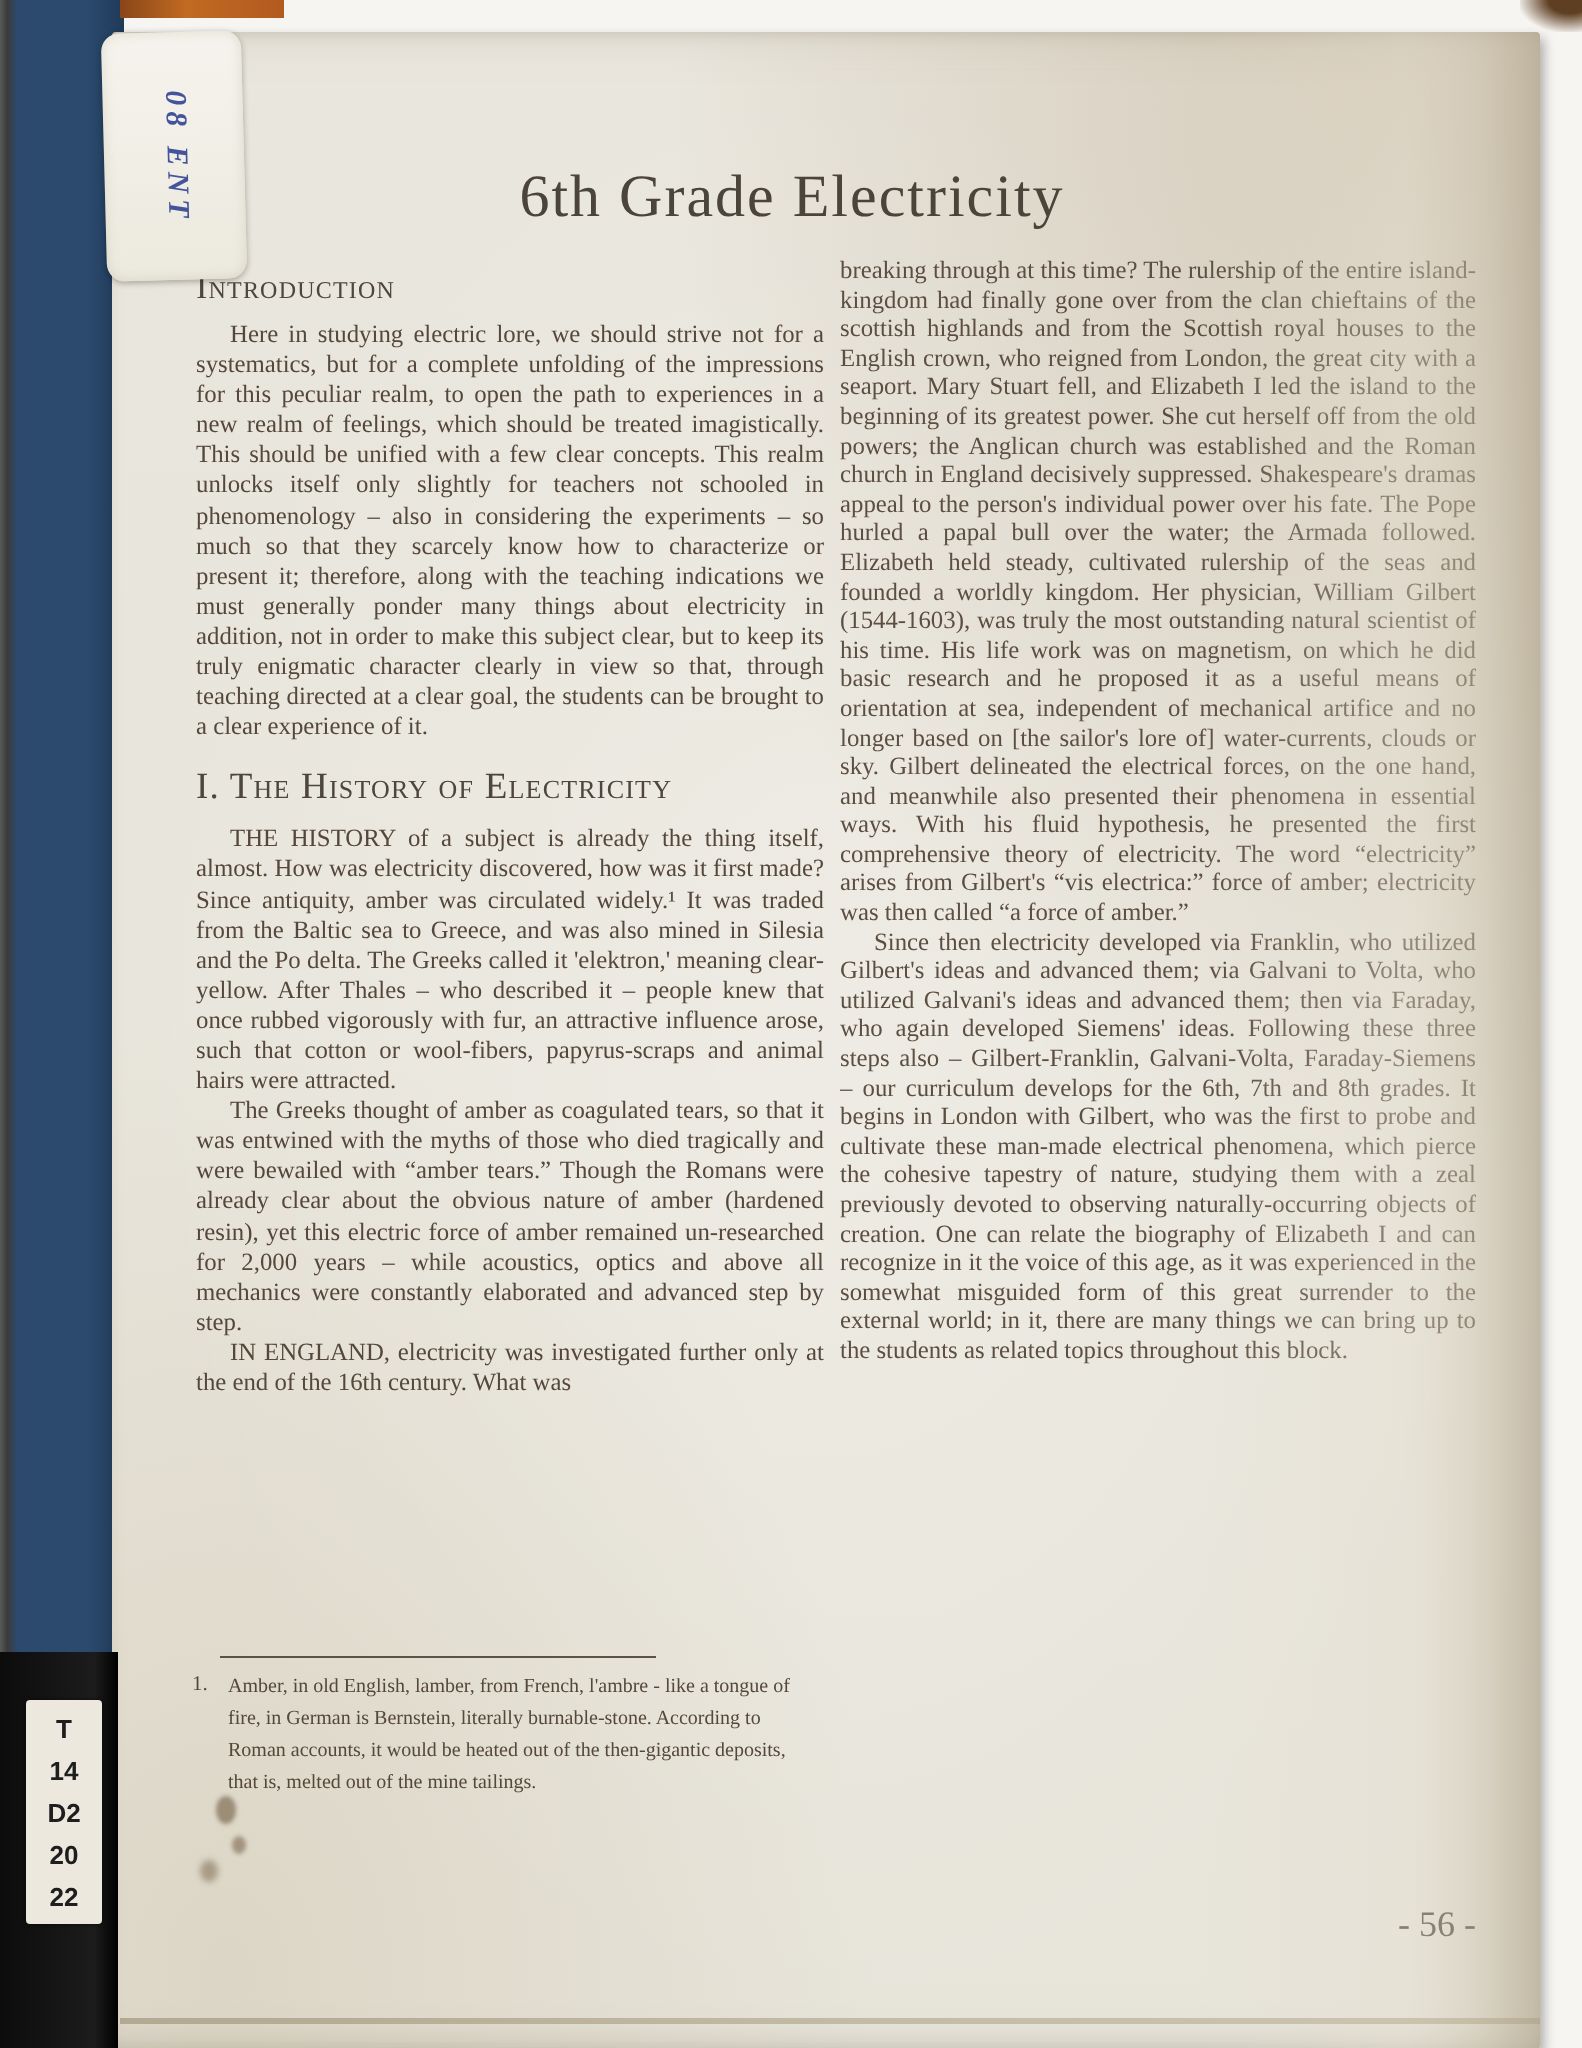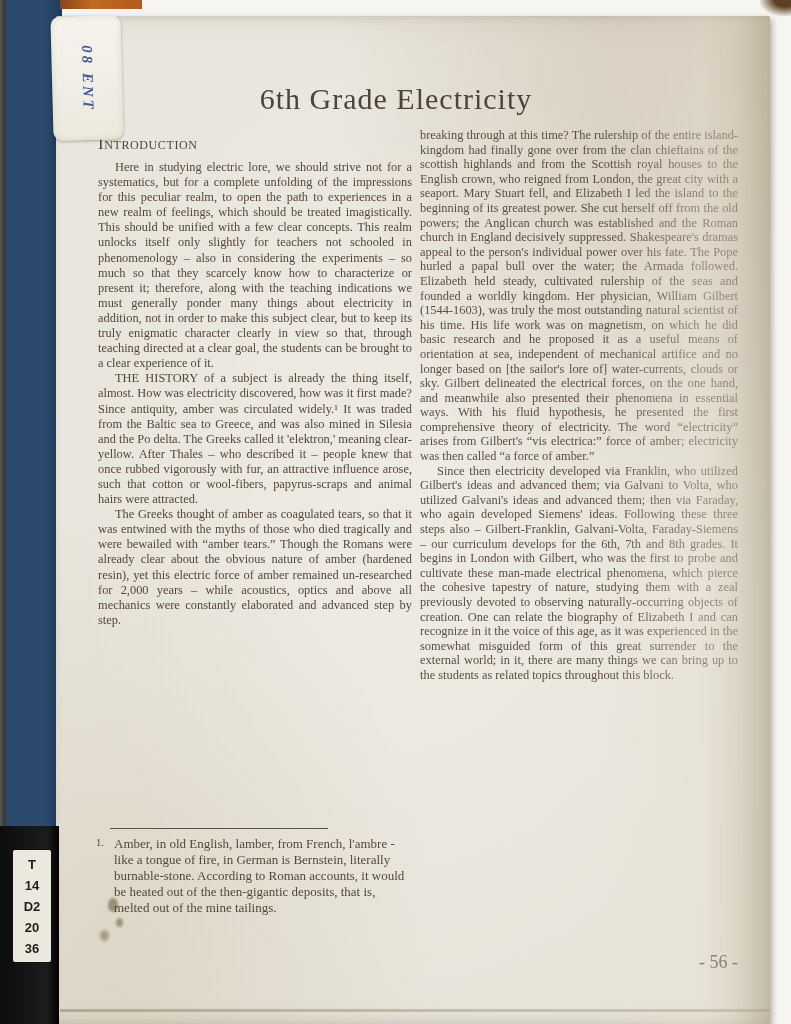--- a/index.html
+++ b/index.html
@@ -84,21 +84,21 @@
     font-variant:small-caps;color:#4e463c;letter-spacing:.6px;
     font-size:17px;line-height:20px;margin:0 0 6px 0;font-weight:500;
   }
   .sc-heading.big{font-size:18.5px;margin:13px 0 8px 0;}
   
   .footnote{position:absolute;left:40px;top:812px;width:330px;z-index:2;}
   .fn-rule{width:218px;border-top:1.7px solid #5c5347;margin:0 0 7px 14px;}
   .fn-row{display:flex;}
   .fn-marker{width:18px;font-size:10.5px;color:#55473a;padding-top:1px;}
   .fn-text{
-    width:292px;font-size:13px;line-height:15.9px;color:#55473a;text-align:left;
+    width:292px;font-size:10px;line-height:15.9px;color:#55473a;text-align:left;
   }
   .page-number{
     position:absolute;left:42px;width:640px;top:936px;text-align:right;
     font-size:18px;color:#4f443a;z-index:2;
   }
   
   .stain{position:absolute;border-radius:50%;pointer-events:none;z-index:5;}
   .stain.s1{left:108px;top:898px;width:10px;height:14px;background:rgba(90,65,35,.5);filter:blur(1px);}
   .stain.s2{left:116px;top:918px;width:7px;height:9px;background:rgba(90,65,35,.45);filter:blur(1px);}
   .stain.s3{left:100px;top:930px;width:9px;height:11px;background:rgba(90,65,35,.4);filter:blur(1.5px);}
@@ -111,22 +111,24 @@
 <body>
 
 <div class="book-cover"></div>
 
 <div class="page">
   <div class="page-title">6th Grade Electricity</div>
 
   <div class="col col-left">
     <div class="sc-heading">Introduction</div>
     <p class="indent">Here in studying electric lore, we should strive not for a systematics, but for a complete unfolding of the impressions for this peculiar realm, to open the path to experiences in a new realm of feelings, which should be treated imagistically.  This should be unified with a few clear concepts.  This realm unlocks itself only slightly for teachers not schooled in phenomenology – also in considering the experiments – so much so that they scarcely know how to characterize or present it; therefore, along with the teaching indications we must generally ponder many things about electricity in addition, not in order to make this subject clear, but to keep its truly enigmatic character clearly in view so that, through teaching directed at a clear goal, the students can be brought to a clear experience of it.</p>
+    <div class="sc-heading big">I. The History of Electricity</div>
     <p class="indent">THE HISTORY of a subject is already the thing itself, almost.  How was electricity discovered, how was it first made?  Since antiquity, amber was circulated widely.¹  It was traded from the Baltic sea to Greece, and was also mined in Silesia and the Po delta.  The Greeks called it 'elektron,' meaning clear-yellow.  After Thales – who described it – people knew that once rubbed vigorously with fur, an attractive influence arose, such that cotton or wool-fibers, papyrus-scraps and animal hairs were attracted.</p>
     <p class="indent">The Greeks thought of amber as coagulated tears, so that it was entwined with the myths of those who died tragically and were bewailed with “amber tears.”  Though the Romans were already clear about the obvious nature of amber (hardened resin), yet this electric force of amber remained un-researched for 2,000 years – while acoustics, optics and above all mechanics were constantly elaborated and advanced step by step.</p>
+    <p class="indent">IN ENGLAND, electricity was investigated further only at the end of the 16th century.  What was</p>
   </div>
 
   <div class="col col-right">
     <p>breaking through at this time?  The rulership of the entire island-kingdom had finally gone over from the clan chieftains of the scottish highlands and from the Scottish royal houses to the English crown, who reigned from London, the great city with a seaport.  Mary Stuart fell, and Elizabeth I led the island to the beginning of its greatest power.  She cut herself off from the old powers; the Anglican church was established and the Roman church in England decisively suppressed.  Shakespeare's dramas appeal to the person's individual power over his fate.  The Pope hurled a papal bull over the water; the Armada followed.  Elizabeth held steady, cultivated rulership of the seas and founded a worldly kingdom.  Her physician, William Gilbert (1544-1603), was truly the most outstanding natural scientist of his time.  His life work was on magnetism, on which he did basic research and he proposed it as a useful means of orientation at sea, independent of mechanical artifice and no longer based on [the sailor's lore of] water-currents, clouds or sky.  Gilbert delineated the electrical forces, on the one hand, and meanwhile also presented their phenomena in essential ways.  With his fluid hypothesis, he presented the first comprehensive theory of electricity.  The word “electricity” arises from Gilbert's “vis electrica:” force of amber; electricity was then called “a force of amber.”</p>
     <p class="indent">Since then electricity developed via Franklin, who utilized Gilbert's ideas and advanced them; via Galvani to Volta, who utilized Galvani's ideas and advanced them; then via Faraday, who again developed Siemens' ideas.  Following these three steps also – Gilbert-Franklin, Galvani-Volta, Faraday-Siemens – our curriculum develops for the 6th, 7th and 8th grades.  It begins in London with Gilbert, who was the first to probe and cultivate these man-made electrical phenomena, which pierce the cohesive tapestry of nature, studying them with a zeal previously devoted to observing naturally-occurring objects of creation.  One can relate the biography of Elizabeth I and can  recognize in it the voice of this age, as it was experienced in the somewhat misguided form of this great surrender to the external world; in it, there are many things we can bring up to the students as related topics throughout this block.</p>
   </div>
 
   <div class="footnote">
     <div class="fn-rule"></div>
     <div class="fn-row">
@@ -145,19 +147,19 @@
 <div class="corner-tab">
   <div class="tab-text">08 ENT</div>
 </div>
 
 <div class="spine-black"></div>
 <div class="spine-sticker">
   <div>T</div>
   <div>14</div>
   <div>D2</div>
   <div>20</div>
-  <div>36</div>
+  <div>22</div>
 </div>
 
 <div class="stain s1"></div>
 <div class="stain s2"></div>
 <div class="stain s3"></div>
 <div class="bottom-line"></div>
 
 </body></html>

